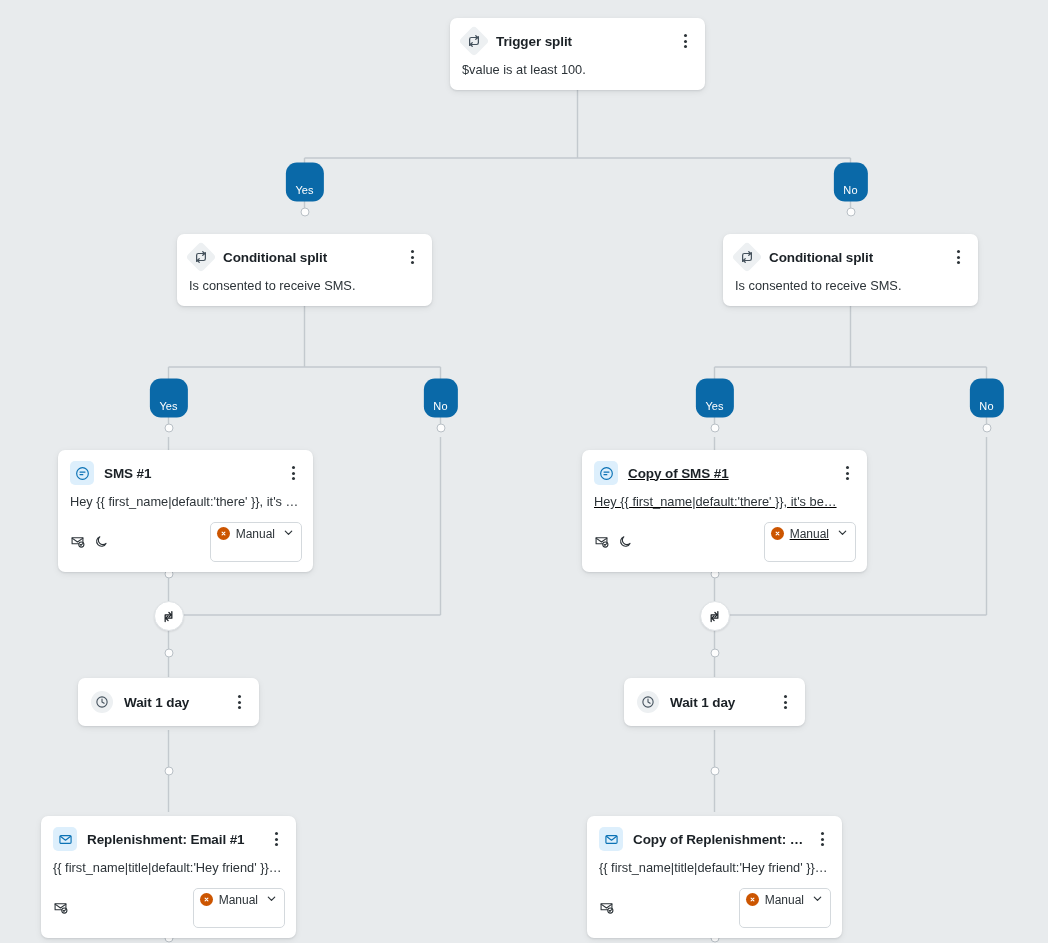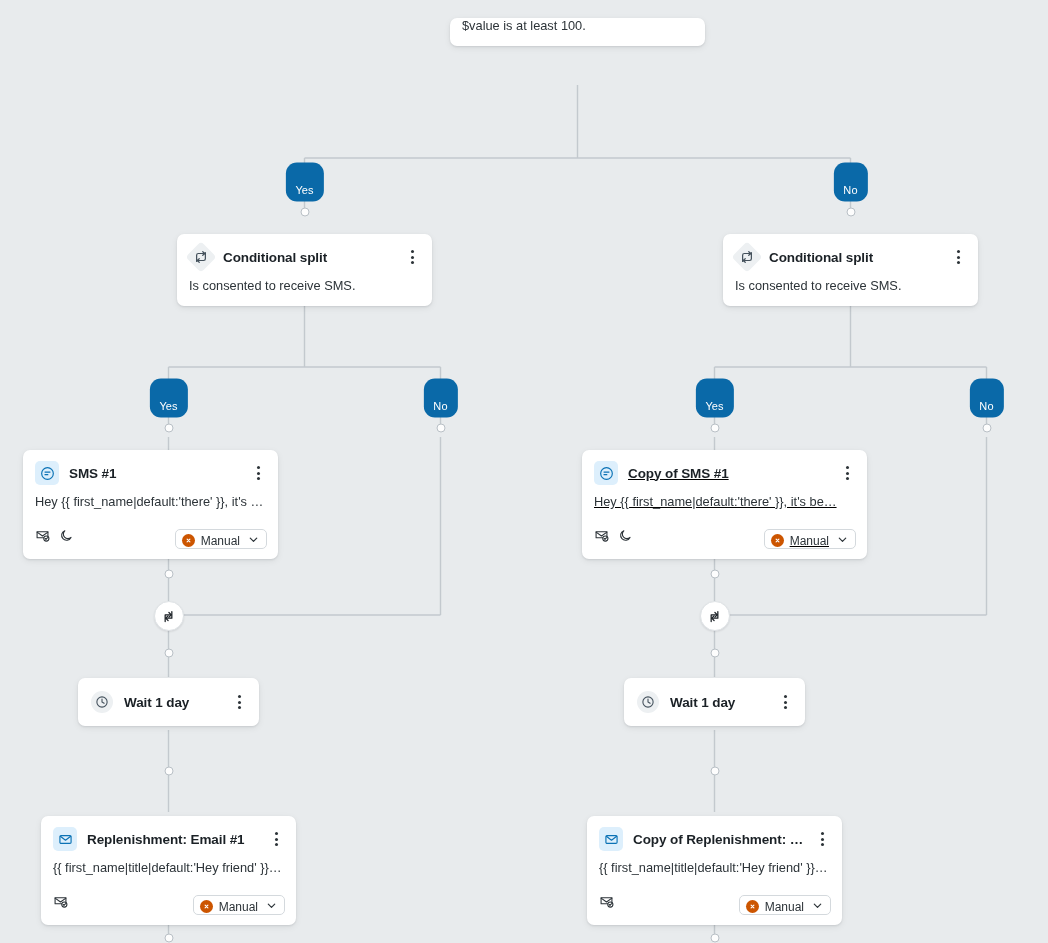--- a/index.html
+++ b/index.html
@@ -164,25 +164,24 @@
   }
   .foot-icons svg { display: block; }
   .manual {
     flex: 0 0 auto;
     display: flex;
     align-items: center;
     gap: 6px;
     border: 1px solid #d4d9dd;
     border-radius: 5px;
     background: #fff;
-    padding: 4px 7px 0 6px;
+    padding: 4px 7px 20px 6px;
     font-size: 12px;
     color: #2c3338;
     cursor: pointer;
-    margin-top: 7px;
   }
   .manual .dot {
     width: 13px;
     height: 13px;
     border-radius: 50%;
     background: #cc5500;
     display: flex;
     align-items: center;
     justify-content: center;
     flex: 0 0 auto;
@@ -254,64 +253,80 @@
   <div class="endpoint" style="left:714.5px; top:938px;"></div>
 
   <div class="pill" style="left:304.5px; top:182px;">Yes</div>
   <div class="pill" style="left:850.5px; top:182px;">No</div>
   <div class="pill" style="left:168.5px; top:398px;">Yes</div>
   <div class="pill" style="left:440.5px; top:398px;">No</div>
   <div class="pill" style="left:714.5px; top:398px;">Yes</div>
   <div class="pill" style="left:986.5px; top:398px;">No</div>
 
   <div class="card" style="left:450px; top:18px; width:255px;">
-    <div class="card-body">$value is at least 100.</div>
-  </div>
-
-  <div class="card" style="left:177px; top:234px; width:255px;">
     <div class="card-head">
       <span class="badge split">
         <svg width="14" height="14" viewBox="0 0 16 16" fill="none" stroke="#44515c" stroke-width="1.4" stroke-linecap="round" stroke-linejoin="round">
           <path d="M3 13V6a2 2 0 0 1 2-2h7"></path>
           <path d="M10 2l2.5 2L10 6"></path>
           <path d="M13 3v7a2 2 0 0 1-2 2H4"></path>
           <path d="M6 10l-2.5 2L6 14"></path>
         </svg>
       </span>
-      <span class="card-title">Conditional split</span>
-      <span class="kebab">
-          <i></i>
-          <i></i>
-          <i></i>
-        </span>
-    </div>
-    <div class="card-body">Is consented to receive SMS.</div>
-  </div>
-
-  <div class="card" style="left:723px; top:234px; width:255px;">
+      <span class="card-title">Trigger split</span>
+      <span class="kebab">
+          <i></i>
+          <i></i>
+          <i></i>
+        </span>
+    </div>
+    <div class="card-body">$value is at least 100.</div>
+  </div>
+
+  <div class="card" style="left:177px; top:234px; width:255px;">
     <div class="card-head">
       <span class="badge split">
         <svg width="14" height="14" viewBox="0 0 16 16" fill="none" stroke="#44515c" stroke-width="1.4" stroke-linecap="round" stroke-linejoin="round">
           <path d="M3 13V6a2 2 0 0 1 2-2h7"></path>
           <path d="M10 2l2.5 2L10 6"></path>
           <path d="M13 3v7a2 2 0 0 1-2 2H4"></path>
           <path d="M6 10l-2.5 2L6 14"></path>
         </svg>
       </span>
       <span class="card-title">Conditional split</span>
       <span class="kebab">
           <i></i>
           <i></i>
           <i></i>
         </span>
     </div>
     <div class="card-body">Is consented to receive SMS.</div>
   </div>
 
-  <div class="card" style="left:23px; top:450px; width:255px;">
+  <div class="card" style="left:723px; top:234px; width:255px;">
+    <div class="card-head">
+      <span class="badge split">
+        <svg width="14" height="14" viewBox="0 0 16 16" fill="none" stroke="#44515c" stroke-width="1.4" stroke-linecap="round" stroke-linejoin="round">
+          <path d="M3 13V6a2 2 0 0 1 2-2h7"></path>
+          <path d="M10 2l2.5 2L10 6"></path>
+          <path d="M13 3v7a2 2 0 0 1-2 2H4"></path>
+          <path d="M6 10l-2.5 2L6 14"></path>
+        </svg>
+      </span>
+      <span class="card-title">Conditional split</span>
+      <span class="kebab">
+          <i></i>
+          <i></i>
+          <i></i>
+        </span>
+    </div>
+    <div class="card-body">Is consented to receive SMS.</div>
+  </div>
+
+  <div class="card" style="left:58px; top:450px; width:255px;">
     <div class="card-head">
       <span class="badge sq">
         <svg width="15" height="15" viewBox="0 0 18 18" fill="none" stroke="#0b72b5" stroke-width="1.4" stroke-linecap="round" stroke-linejoin="round">
           <circle cx="9" cy="9" r="7"></circle>
           <path d="M6 7.3h6"></path>
             <path d="M6 10.4h3.4"></path>
         </svg>
       </span>
       <span class="card-title">SMS #1</span>
       <span class="kebab">

